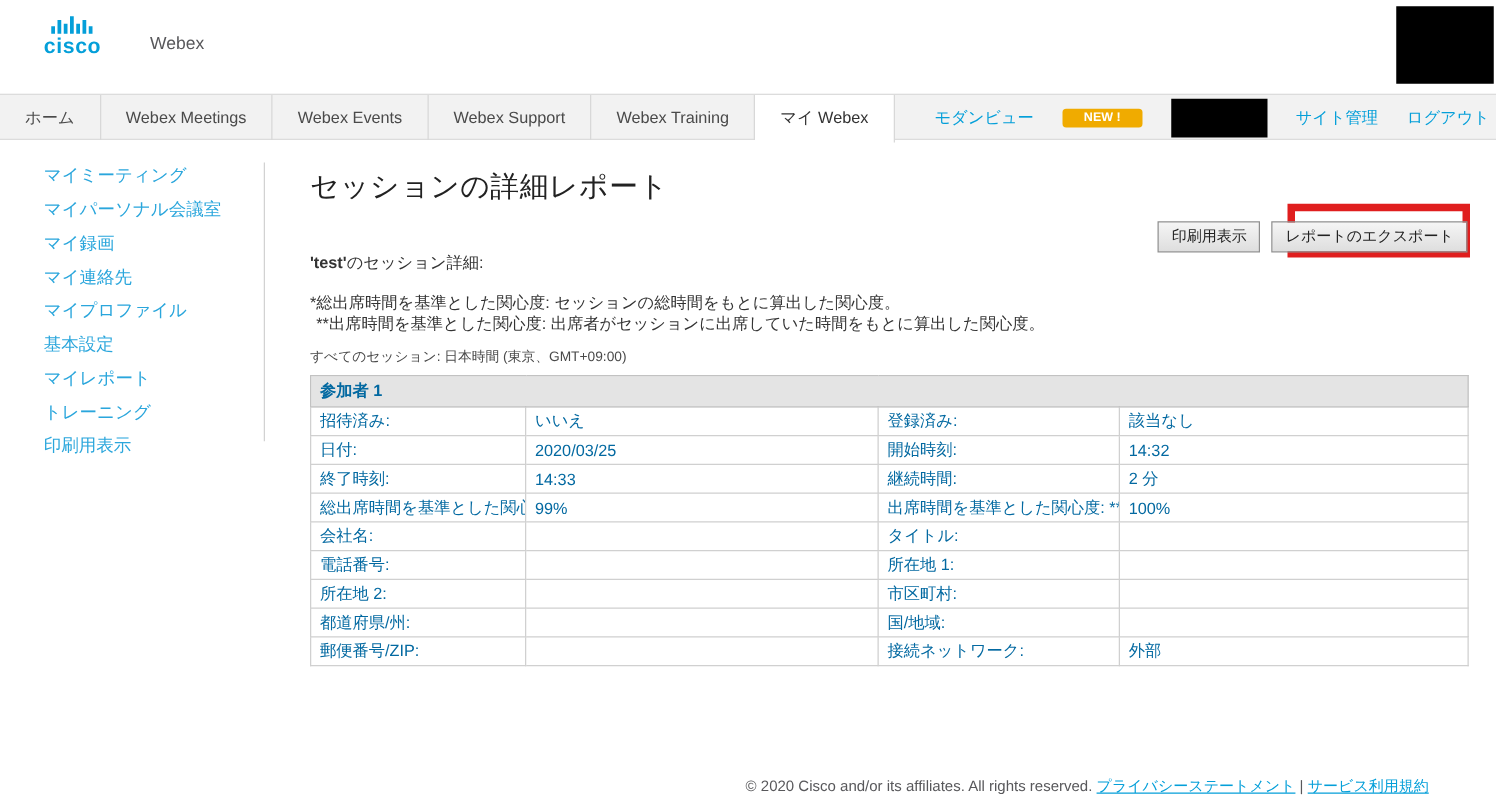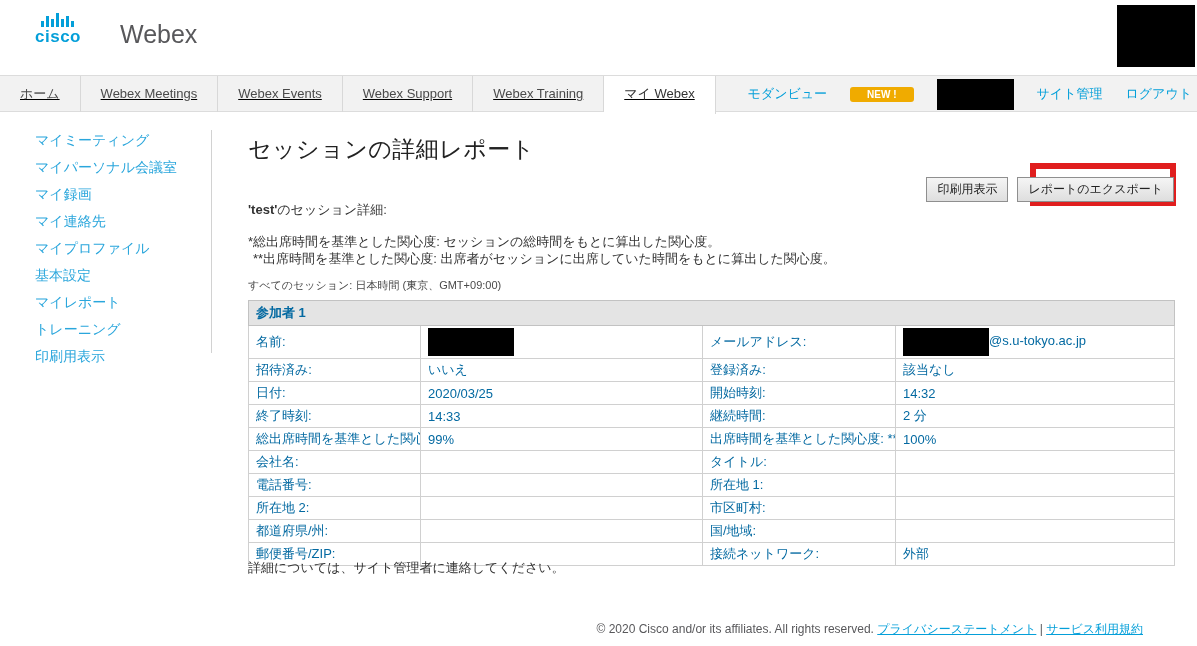--- a/index.html
+++ b/index.html
@@ -7,26 +7,26 @@
     font-family:"Liberation Sans","DejaVu Sans",sans-serif; }
   .page { position:relative; width:1197px; height:646px; background:#fff; }
 
   
   .header { position:absolute; top:0; left:0; width:100%; height:75px; background:#fff; }
   .logo { position:absolute; left:35px; top:12px; display:flex; align-items:flex-end;gap:30px; }
   .logo-stack { display:flex; flex-direction:column; align-items:center; }
   .logo-bars { display:flex; align-items:flex-end; gap:2px; height:15px; margin-bottom:1px; }
   .logo-bars i { display:block; width:3px; background:#049fd9; }
   .logo-cisco { color:#049fd9; font-weight:bold; font-size:17px; letter-spacing:.5px; line-height:18px; }
-  .logo-webex { color:#58585b; font-size:25px; margin-left:9px; line-height:24px; }
+  .logo-webex { color:#58585b; font-size:14px; margin-left:9px; line-height:24px; }
   .header-redaction { position:absolute; left:1117px; top:5px; width:78px; height:62px; background:#000; }
 
   
   .nav { position:absolute; top:75px; left:0; width:100%; height:37px; background:#f2f2f2;
-    border-top:1px solid #dcdcdc; border-bottom:1px solid #dcdcdc;text-decoration:underline; }
+    border-top:1px solid #dcdcdc; border-bottom:1px solid #dcdcdc; }
   .tabs { display:flex; height:37px; align-items:flex-start; }
   .tab { padding:0 20px; line-height:36px; font-size:13px; color:#4a4a4a;
     border-right:1px solid #d8d8d8; cursor:pointer; white-space:nowrap; height:36px; }
   .tab.active { background:#fff; height:38px; position:relative; z-index:2; color:#333; }
   .nav-right { position:absolute; right:5px; top:0; height:36px; display:flex; align-items:center;
     gap:23px; font-size:13px; }
   .nav-link { color:#049fd9; cursor:pointer; text-decoration:none; white-space:nowrap; }
   .badge { background:#f0ab00; color:#fff; font-size:10px; font-weight:bold;
     padding:2px 17px; border-radius:3px; line-height:11px; }
   .nav-redaction { width:77px; height:31px; background:#000; }
@@ -147,26 +147,20 @@
           <col style="width:193px">
           <col style="width:279px">
       </colgroup>
       <thead>
         <tr>
             <th colspan="4">参加者 1</th>
           </tr>
       </thead>
       <tbody>
           <tr>
-            <td>名前:</td>
-            <td><span class="redact-inline"></span></td>
-            <td>メールアドレス:</td>
-            <td><span class="redact-inline"></span>@s.u-tokyo.ac.jp</td>
-          </tr>
-          <tr>
             <td>招待済み:</td>
             <td>いいえ</td>
             <td>登録済み:</td>
             <td>該当なし</td>
           </tr>
           <tr>
             <td>日付:</td>
             <td>2020/03/25</td>
             <td>開始時刻:</td>
             <td>14:32</td>
@@ -209,21 +203,20 @@
           </tr>
           <tr>
             <td>郵便番号/ZIP:</td>
             <td></td>
             <td>接続ネットワーク:</td>
             <td>外部</td>
           </tr>
         </tbody>
     </table>
 
-    <div class="contact-line">詳細については、サイト管理者に連絡してください。</div>
   </div>
 
   <div class="footer">
     <span>© 2020 Cisco and/or its affiliates. All rights reserved.</span>
     <a>プライバシーステートメント</a>
     <span>|</span>
     <a>サービス利用規約</a>
   </div>
 
 </div>

